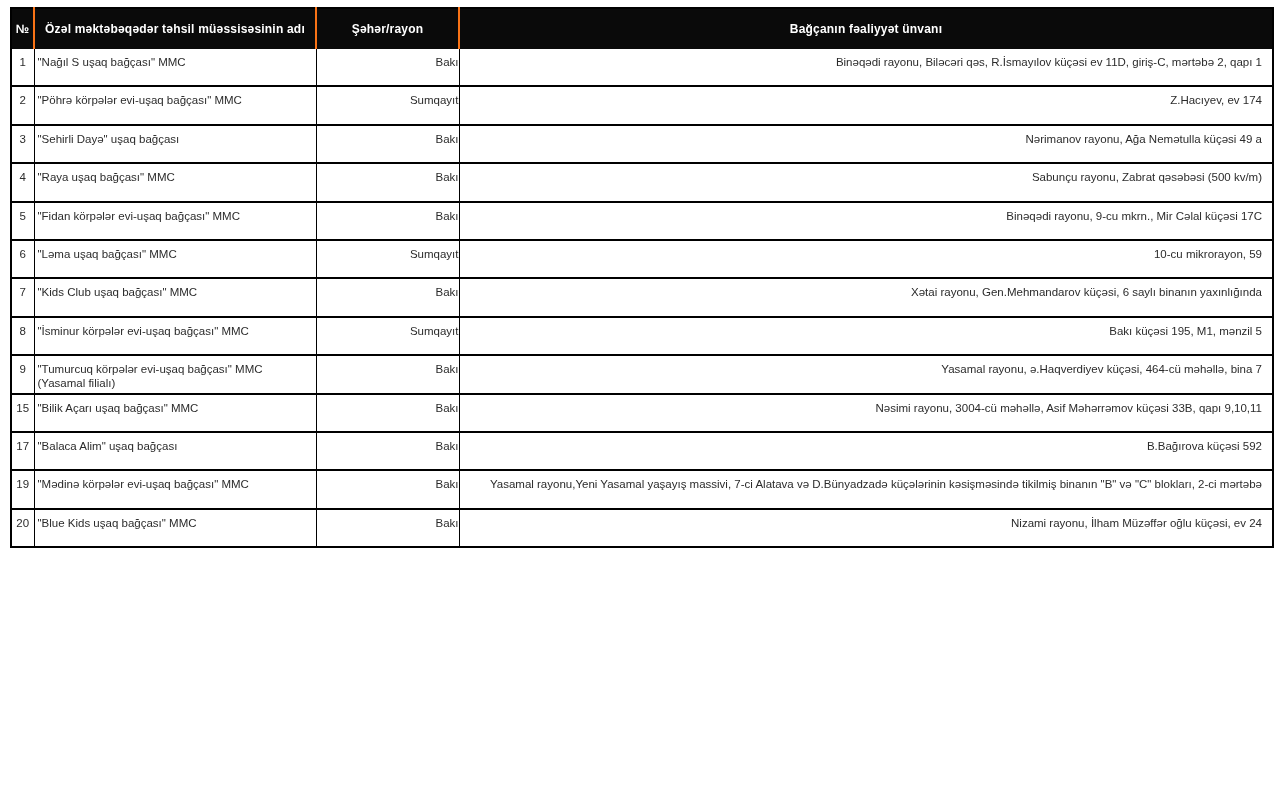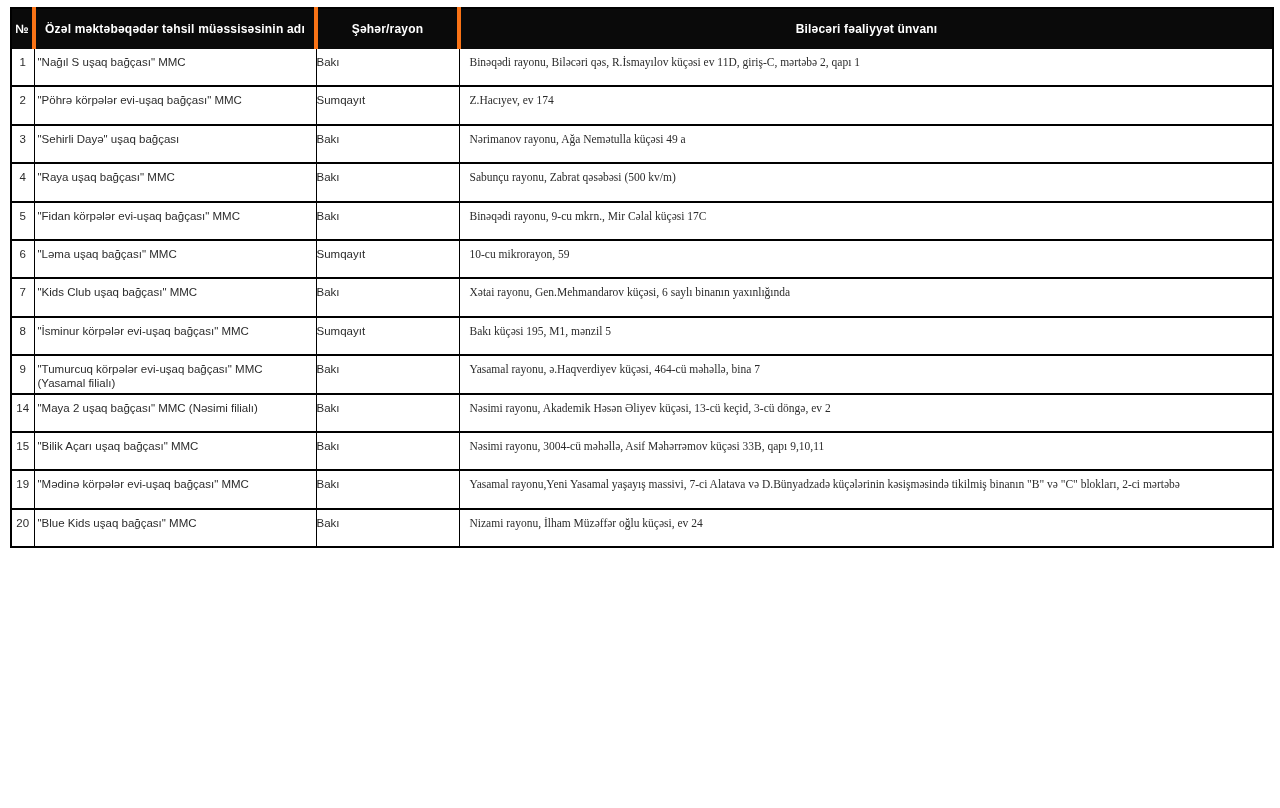--- a/index.html
+++ b/index.html
@@ -34,21 +34,21 @@
     color: #ffffff;
     font-size: 12px;
     font-weight: bold;
     height: 40px;
     vertical-align: middle;
     text-align: center;
     padding: 0 2px;
     letter-spacing: 0.2px;
   }
   thead th + th {
-    border-left: 4px solid #f97316;
+    border-left: 2px solid #f97316;
   }
 
   tbody tr {
     height: 36.4px;
   }
   tbody td {
     border: 1px solid #000000;
     border-top: 2px solid #000000;
     padding: 0;
     vertical-align: top;
@@ -61,41 +61,41 @@
   }
   td .cell {
     height: 29.4px;
     padding-top: 7px;
     line-height: 13.5px;
     overflow: visible;
   }
   td.num  { text-align: center; }
   td.name { text-align: left; }
   td.name .cell { padding-left: 3px; padding-right: 3px; }
-  td.city { text-align: left; margin-left: 10px; }
-  td.addr { text-align: left; font-family: Liberation Serif, serif; }
+  td.city { text-align: right; margin-left: 10px; }
+  td.addr { text-align: right; }
   td.addr .cell { padding-left: 10px; padding-right: 10px; }
 </style>
 </head>
 <body>
 
 <div class="page">
   <table class="kg-table">
     <colgroup>
       <col class="c-num">
       <col class="c-name">
       <col class="c-city">
       <col class="c-addr">
     </colgroup>
     <thead>
       <tr>
         <th>№</th>
         <th>Özəl məktəbəqədər təhsil müəssisəsinin adı</th>
         <th>Şəhər/rayon</th>
-        <th>Biləcəri fəaliyyət ünvanı</th>
+        <th>Bağçanın fəaliyyət ünvanı</th>
       </tr>
     </thead>
     <tbody id="table-body">
         <tr>
           <td class="num">
             <div class="cell">1</div>
           </td>
           <td class="name">
             <div class="cell">"Nağıl S uşaq bağçası" MMC</div>
           </td>
@@ -213,44 +213,44 @@
           </td>
           <td class="city">
             <div class="cell">Bakı</div>
           </td>
           <td class="addr">
             <div class="cell">Yasamal rayonu, ə.Haqverdiyev küçəsi, 464-cü məhəllə, bina 7</div>
           </td>
         </tr>
         <tr>
           <td class="num">
-            <div class="cell">14</div>
-          </td>
-          <td class="name">
-            <div class="cell">"Maya 2 uşaq bağçası" MMC (Nəsimi filialı)</div>
-          </td>
-          <td class="city">
-            <div class="cell">Bakı</div>
-          </td>
-          <td class="addr">
-            <div class="cell">Nəsimi rayonu, Akademik Həsən Əliyev küçəsi, 13-cü keçid, 3-cü döngə, ev 2</div>
-          </td>
-        </tr>
-        <tr>
-          <td class="num">
             <div class="cell">15</div>
           </td>
           <td class="name">
             <div class="cell">"Bilik Açarı uşaq bağçası" MMC</div>
           </td>
           <td class="city">
             <div class="cell">Bakı</div>
           </td>
           <td class="addr">
             <div class="cell">Nəsimi rayonu, 3004-cü məhəllə, Asif Məhərrəmov küçəsi 33B, qapı 9,10,11</div>
+          </td>
+        </tr>
+        <tr>
+          <td class="num">
+            <div class="cell">17</div>
+          </td>
+          <td class="name">
+            <div class="cell">"Balaca Alim" uşaq bağçası</div>
+          </td>
+          <td class="city">
+            <div class="cell">Bakı</div>
+          </td>
+          <td class="addr">
+            <div class="cell">B.Bağırova küçəsi 592</div>
           </td>
         </tr>
         <tr>
           <td class="num">
             <div class="cell">19</div>
           </td>
           <td class="name">
             <div class="cell">"Mədinə körpələr evi-uşaq bağçası" MMC</div>
           </td>
           <td class="city">

